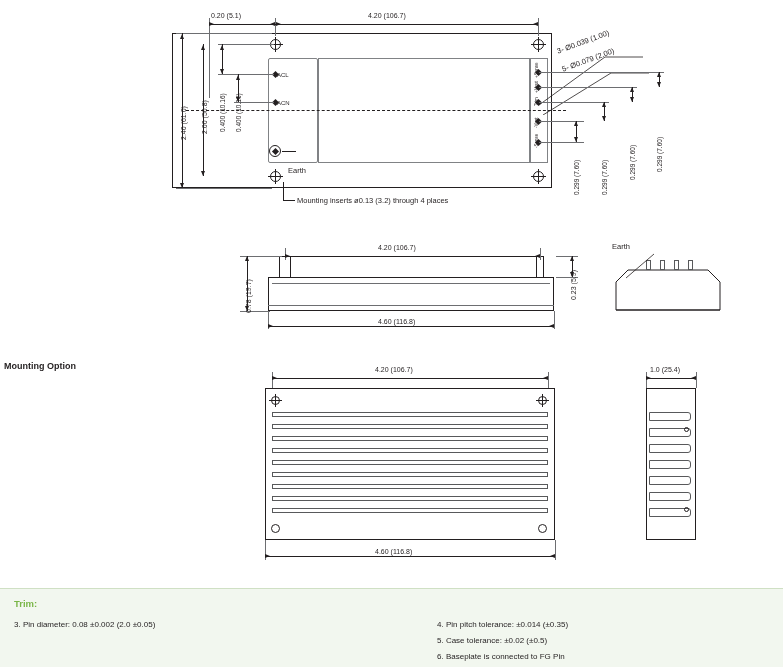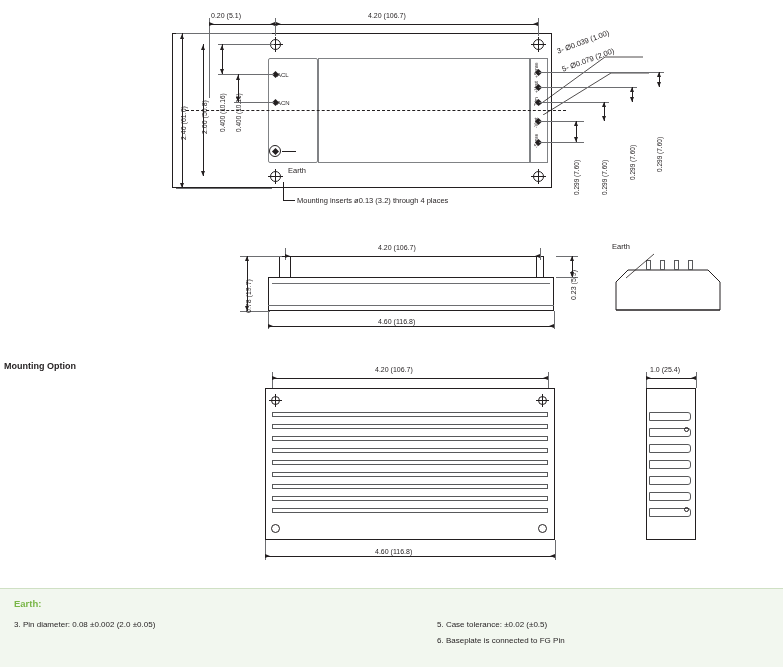--- a/index.html
+++ b/index.html
@@ -272,21 +272,22 @@
   <div class="ln vl thin" style="left:646px;top:372px;height:16px;"></div>
   <div class="ln vl thin" style="left:696px;top:372px;height:16px;"></div>
   <div class="ln hl" style="left:646px;top:378px;width:50px;"></div>
   <div class="arrow-r" style="left:646px;top:375.5px;"></div>
   <div class="arrow-l" style="left:691px;top:375.5px;"></div>
   <span class="dim-t" style="left:650px;top:366px;">1.0 (25.4)</span>
 
 </div>
 
 <div class="notes">
-  <span class="notes-title">Earth:</span>
+  <span class="notes-title">Trim:</span>
   <div class="notes-col left">
     <div>3. Pin diameter: 0.08 ±0.002 (2.0 ±0.05)</div>
   </div>
   <div class="notes-col right">
+    <div>4. Pin pitch tolerance: ±0.014 (±0.35)</div>
     <div>5. Case tolerance: ±0.02 (±0.5)</div>
     <div>6. Baseplate is connected to FG Pin</div>
   </div>
 </div>
 
 </body></html>

